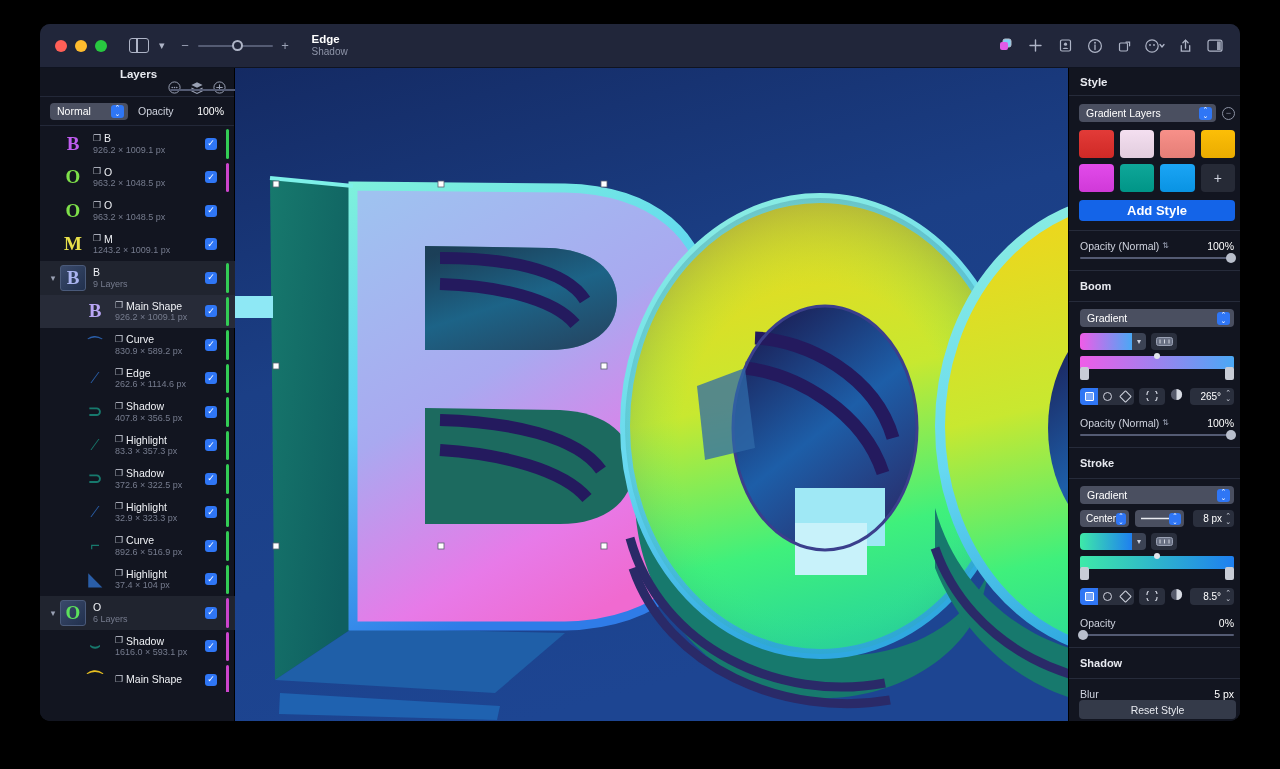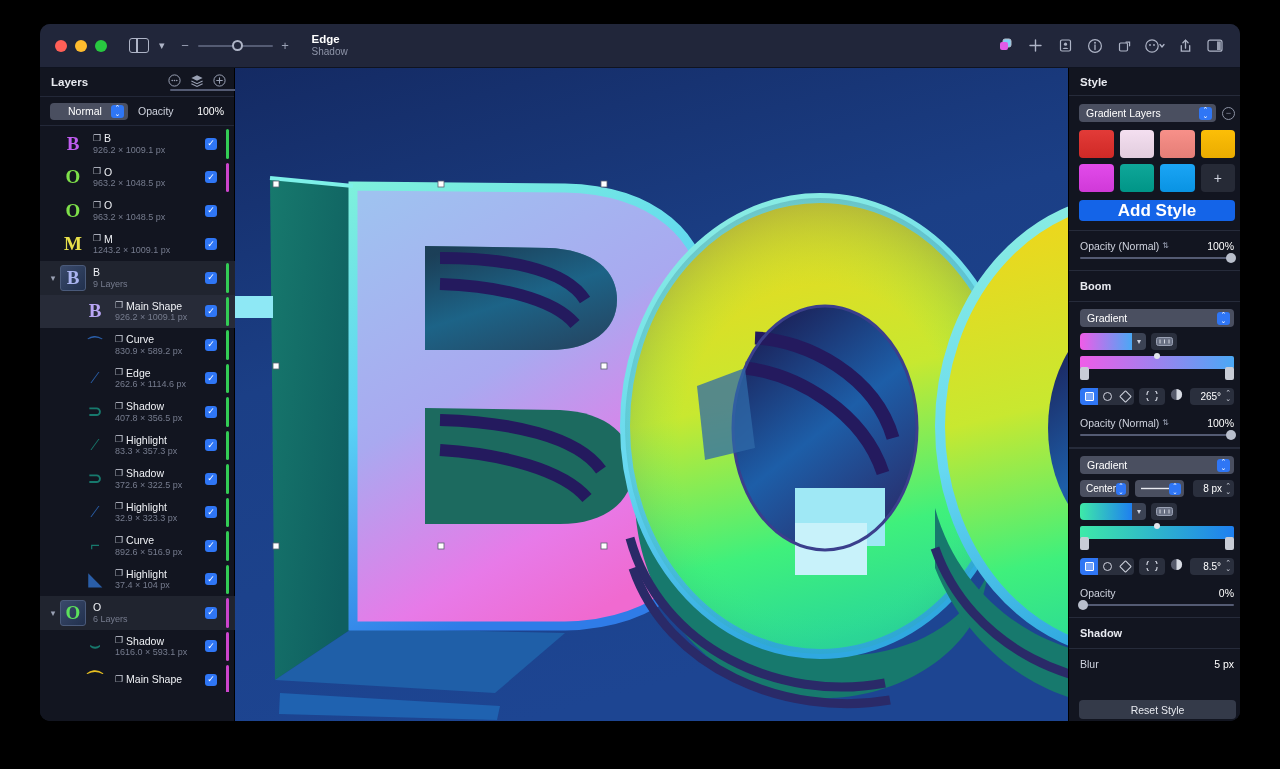--- a/index.html
+++ b/index.html
@@ -45,29 +45,29 @@
 
   .tb-right{margin-left:auto;display:flex;align-items:center;gap:0px;padding-right:10px;}
   .tbicon{width:30px;height:30px;display:flex;align-items:center;justify-content:center;
     color:#aeb4c6;position:relative;}
 
   
   .layers{
     position:absolute;left:0;top:44px;width:195px;height:653px;background:#121520;
     border-right:1px solid #000;
   }
-  .layers-head{height:28px;display:flex;align-items:center;padding:0 8px 0 11px;}
+  .layers-head{height:28px;display:flex;align-items:center;padding:0 8px 0 11px;flex-direction:column;}
   .layers-head .lbl{color:#e8eaf0;font-size:11.5px;font-weight:bold;}
   .lh-icons{margin-left:auto;display:flex;gap:9px;color:#9aa1b4;}
 
   .blendrow{height:30px;display:flex;align-items:center;padding:0 10px;gap:10px;
     border-bottom:1px solid #232838;border-top:1px solid #232838;}
   .popup{
     background:#4a4f60;border-radius:4px;height:17px;display:flex;align-items:center;
-    padding:0 4px 0 18px;color:#fff;font-size:10.5px;min-width:78px;position:relative;
+    padding:0 4px 0 7px;color:#fff;font-size:10.5px;min-width:78px;position:relative;
   }
   .popup .steppers{margin-left:auto;width:13px;height:13px;border-radius:3px;background:#2f76f5;
     display:flex;align-items:center;justify-content:center;color:#fff;font-size:7px;line-height:.8;}
   .op-lbl{color:#cfd3de;font-size:10.5px;}
   .op-val{color:#fff;font-size:10.5px;margin-left:auto;}
   .opslider{position:absolute;left:130px;top:21px;width:78px;height:2px;background:#545b73;border-radius:1px;}
   .opknob{position:absolute;right:-3px;top:-4px;width:10px;height:10px;border-radius:50%;background:#b9bfcc;}
 
   .layerlist{position:absolute;left:0;top:59px;width:195px;height:565px;overflow:hidden;}
   .lrow{height:33.5px;display:flex;align-items:center;position:relative;padding-left:6px;}
@@ -105,21 +105,21 @@
   .rowpop{background:#4a4f60;border-radius:4px;height:18px;display:flex;align-items:center;
     padding:0 4px 0 7px;color:#fff;font-size:10.5px;position:relative;}
   .rowpop .st{margin-left:auto;width:13px;height:13px;border-radius:3px;background:#2f76f5;
     display:flex;align-items:center;justify-content:center;color:#fff;font-size:7px;line-height:.8;}
   .minus{width:13px;height:13px;border-radius:50%;border:1px solid #8d93a5;color:#8d93a5;
     font-size:9px;display:flex;align-items:center;justify-content:center;line-height:1;flex:0 0 auto;}
   .swatches{display:grid;grid-template-columns:repeat(4,1fr);gap:6px;padding:0 10px 8px;}
   .sw{height:28px;border-radius:4px;}
   .sw.plus{background:#262a36;color:#cfd3de;display:flex;align-items:center;justify-content:center;font-size:14px;}
   .addstyle{margin:0 10px 9px;height:21px;background:#1464e8;border-radius:4px;color:#fff;
-    font-size:17px;font-weight:bold;display:flex;align-items:center;justify-content:center;}
+    font-size:13px;font-weight:bold;display:flex;align-items:center;justify-content:center;}
   .hrow{display:flex;align-items:center;padding:0 11px;height:21px;}
   .hlbl{color:#cfd3de;font-size:10.5px;}
   .hval{color:#fff;font-size:10.5px;margin-left:auto;}
   .slider{margin:1px 11px 0;height:2px;background:#545b73;border-radius:1px;position:relative;}
   .sknob{position:absolute;top:-4px;width:10px;height:10px;border-radius:50%;background:#b9bfcc;}
   .sechead{display:flex;align-items:center;padding:0 11px;height:30px;}
   .sechead .nm{color:#e8eaf0;font-size:11px;font-weight:bold;}
   .gradstrip{height:13px;margin:0 11px;border-radius:2px;position:relative;}
   .stop{position:absolute;width:9px;height:13px;background:#c8ccd6;border-radius:2px;top:11px;}
   .midstop{position:absolute;top:-3px;width:6px;height:6px;border-radius:50%;background:#e2e5ec;}
@@ -725,20 +725,24 @@
     <div class="hrow" style="margin-top:7px">
       <span class="hlbl">Opacity (Normal)</span>
       <span style="color:#9aa1b4;font-size:8px;margin-left:3px">⇅</span>
       <span class="hval">100%</span>
     </div>
     <div class="slider">
         <div class="sknob" style="right:-2px"></div>
       </div>
     <div class="divider" style="margin-top:11px"></div>
 
+    <div class="sechead">
+      <span class="nm">Stroke</span>
+
+    </div>
     <div class="divider"></div>
 
     <div style="padding:7px 11px 6px">
       <div class="rowpop">
         <span>Gradient</span>
         <span class="st">⌃<br>⌄</span>
       </div>
     </div>
 
     <div class="minirow" style="margin-bottom:6px;gap:6px">

